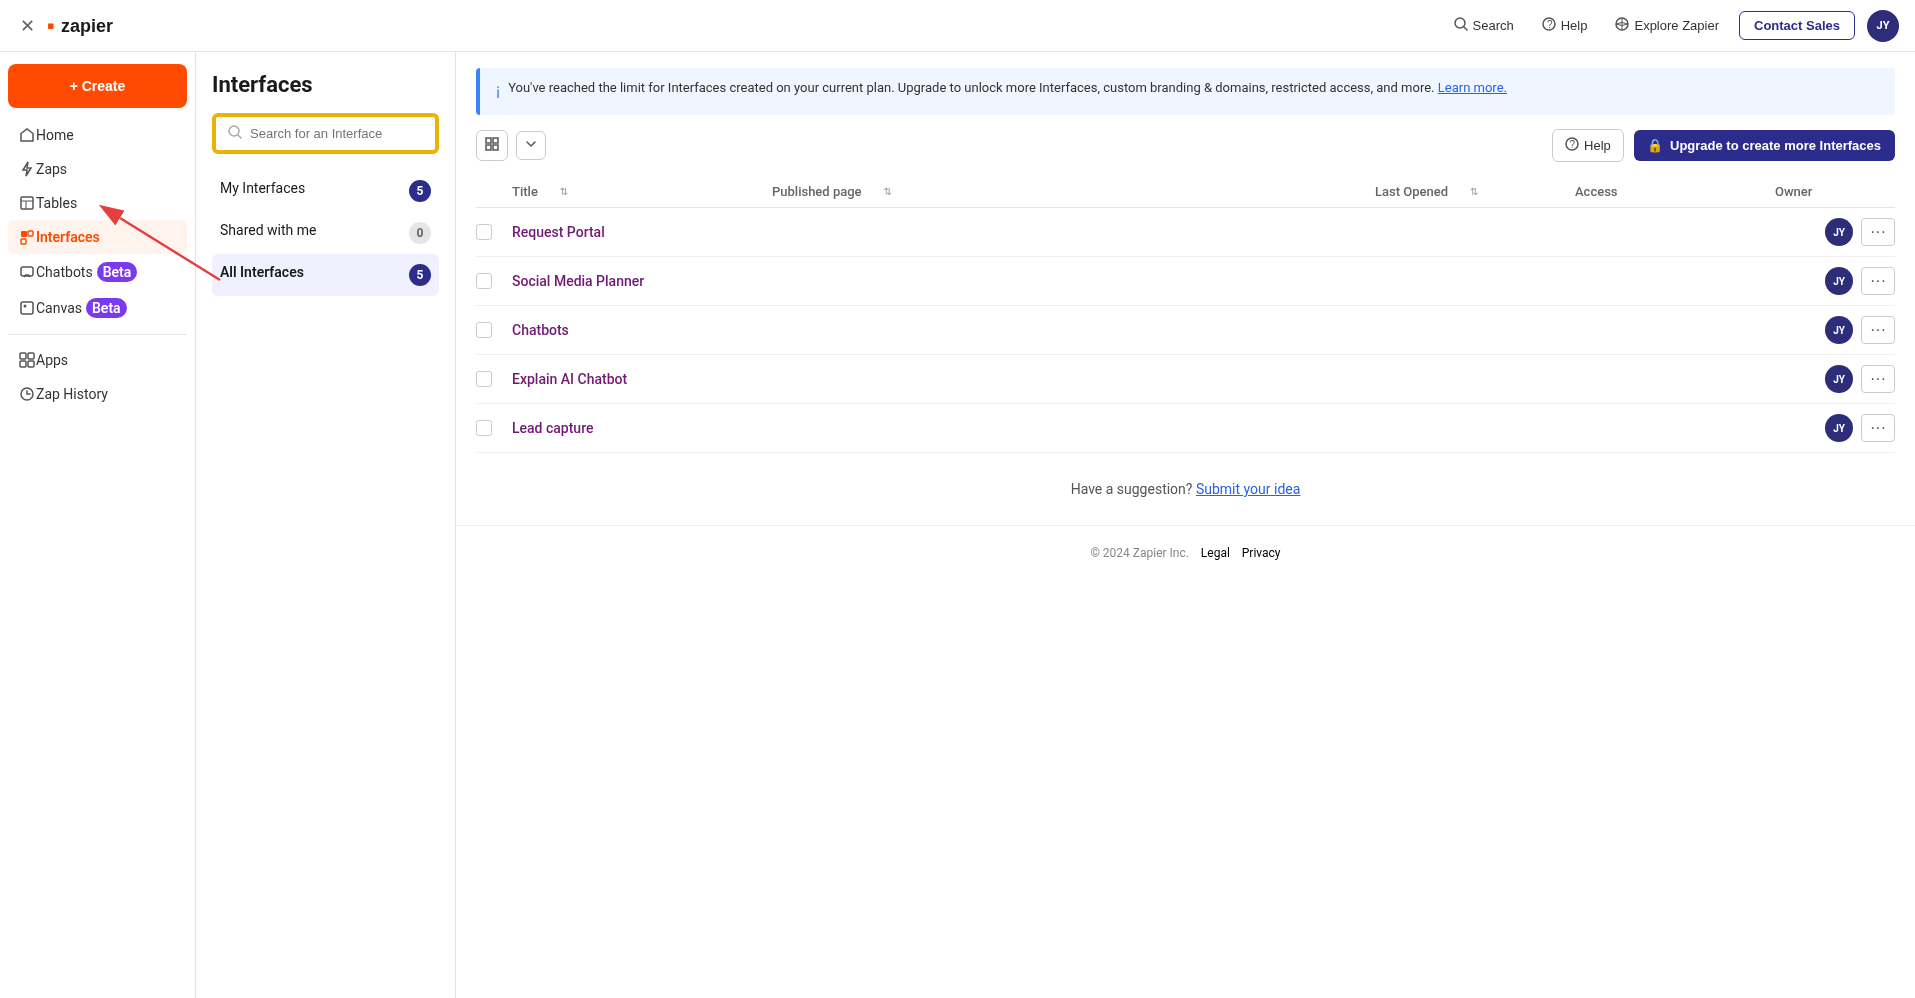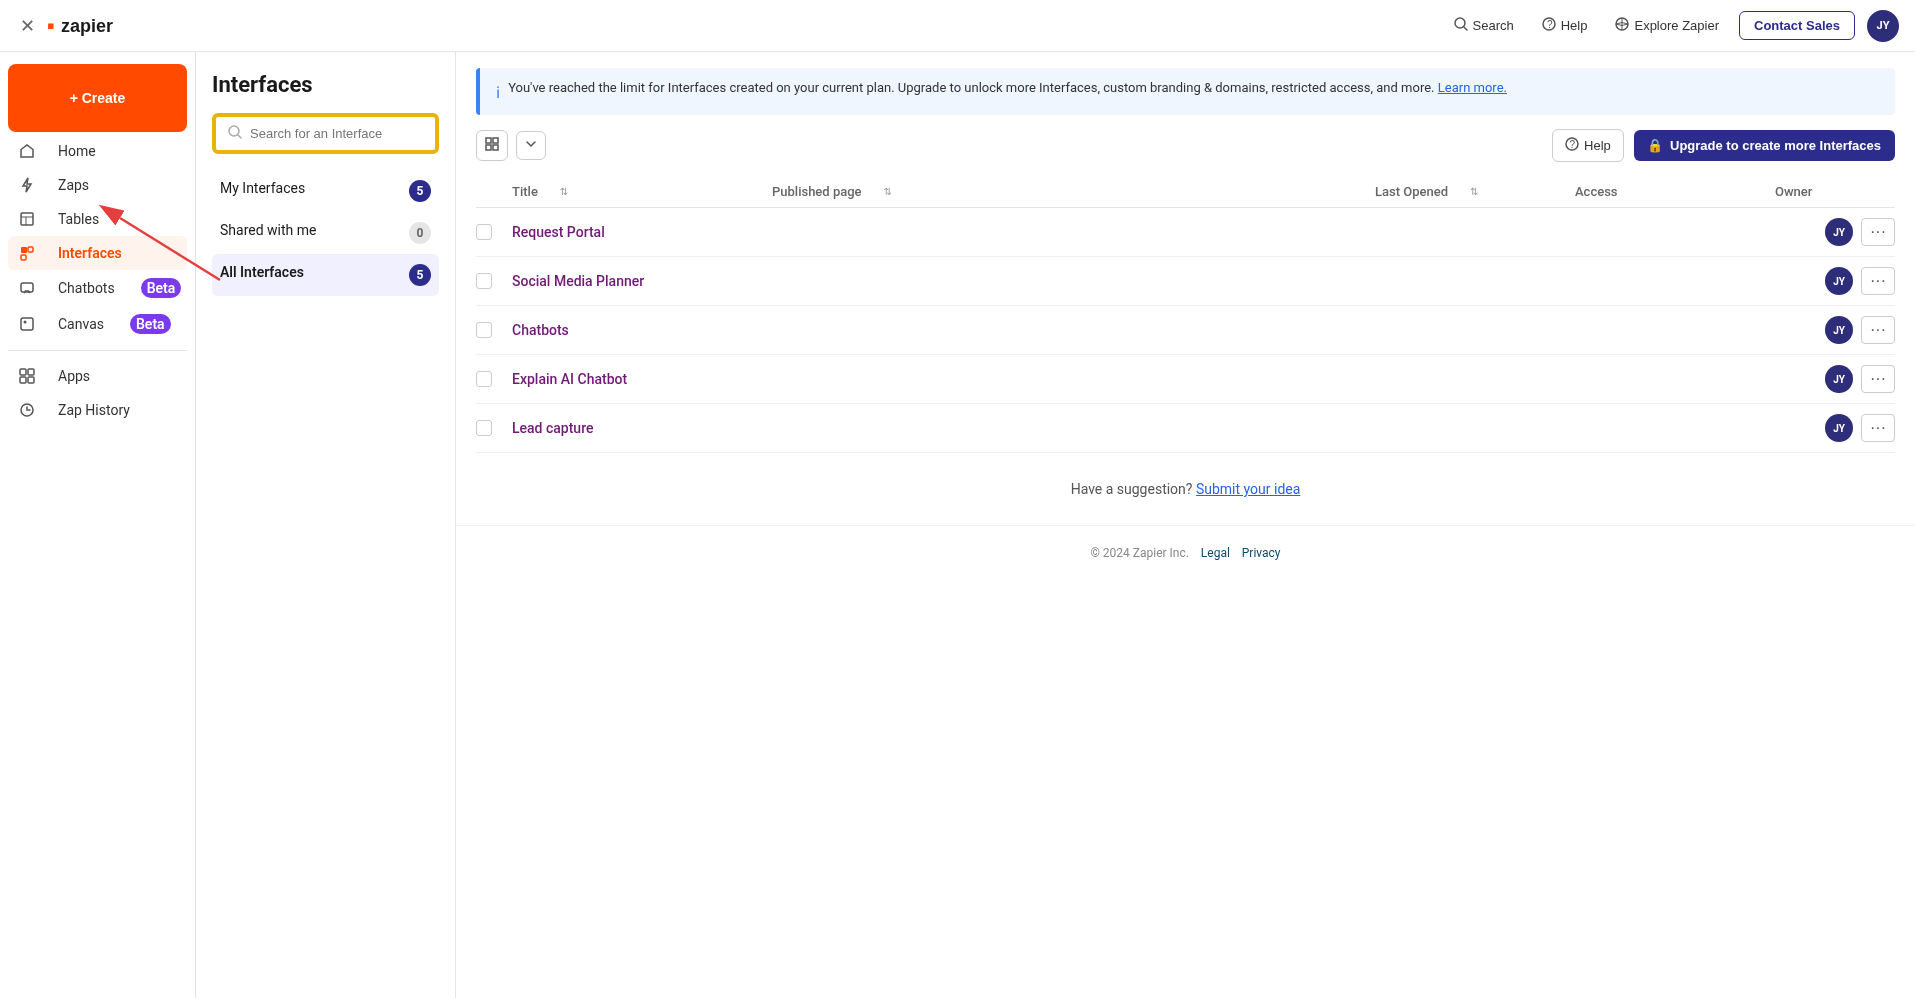--- a/index.html
+++ b/index.html
@@ -31,26 +31,26 @@
     .main-container { display: flex; flex: 1; overflow: hidden; }
 
     
     .sidebar {
       width: 196px; border-right: 1px solid #e5e5e5; display: flex;
       flex-direction: column; padding: 12px 8px; flex-shrink: 0;
       overflow-y: auto; background: #fff;
     }
     .create-btn {
       background: #ff4a00; color: #fff; border: none; border-radius: 8px;
-      padding: 26px 16px; font-size: 14px; font-weight: 600; cursor: pointer;
+      padding: 14px 16px; font-size: 14px; font-weight: 600; cursor: pointer;
       display: flex; align-items: center; gap: 6px; width: 100%; justify-content: center;
-      margin-bottom: 2px;
+      margin-bottom: 10px;
     }
     .sidebar-item {
-      display: flex; align-items: center; gap: 22px; padding: 8px 10px;
+      display: flex; align-items: center; gap: 0; padding: 8px 10px;
       border-radius: 6px; cursor: pointer; color: #333; font-size: 14px;
       position: relative;
     }
     .sidebar-item.active { background: #fff3ee; color: #ff4a00; font-weight: 600; }
     .sidebar-item .icon { width: 18px; height: 18px; display: flex; align-items: center; justify-content: center; font-size: 16px; flex-shrink: 0; }
     .sidebar-item .badge {
       font-size: 14px; padding: 2px 6px; border-radius: 10px;
       background: #7c3aed; color: #fff; font-weight: 600; margin-left: 4px;
     }
     .sidebar-divider { height: 1px; background: #e5e5e5; margin: 8px 0; }
@@ -144,21 +144,21 @@
       display: flex; align-items: center; justify-content: center;
     }
     .row-actions { display: flex; align-items: center; justify-content: flex-end; padding-right: 0; gap: 8px; }
 
     
     .suggestion { text-align: center; padding: 28px 0; font-size: 14px; color: #555; }
     .suggestion a { color: #2563eb; text-decoration: underline; cursor: pointer; }
 
     
     .footer { text-align: center; padding: 20px; font-size: 12px; color: #888; border-top: 1px solid #f0f0f0; }
-    .footer a { color: #0c4a6e; text-decoration: none; }
+    .footer a { color: #000000; text-decoration: none; }
 
     
     .check { width: 16px; height: 16px; border: 1.5px solid #ccc; border-radius: 3px; cursor: pointer; background: #fff; flex-shrink: 0; }
   </style>
 </head>
 <body>
 
 <div class="topnav">
   <div class="topnav-left">
     <button class="close-btn">✕</button>

